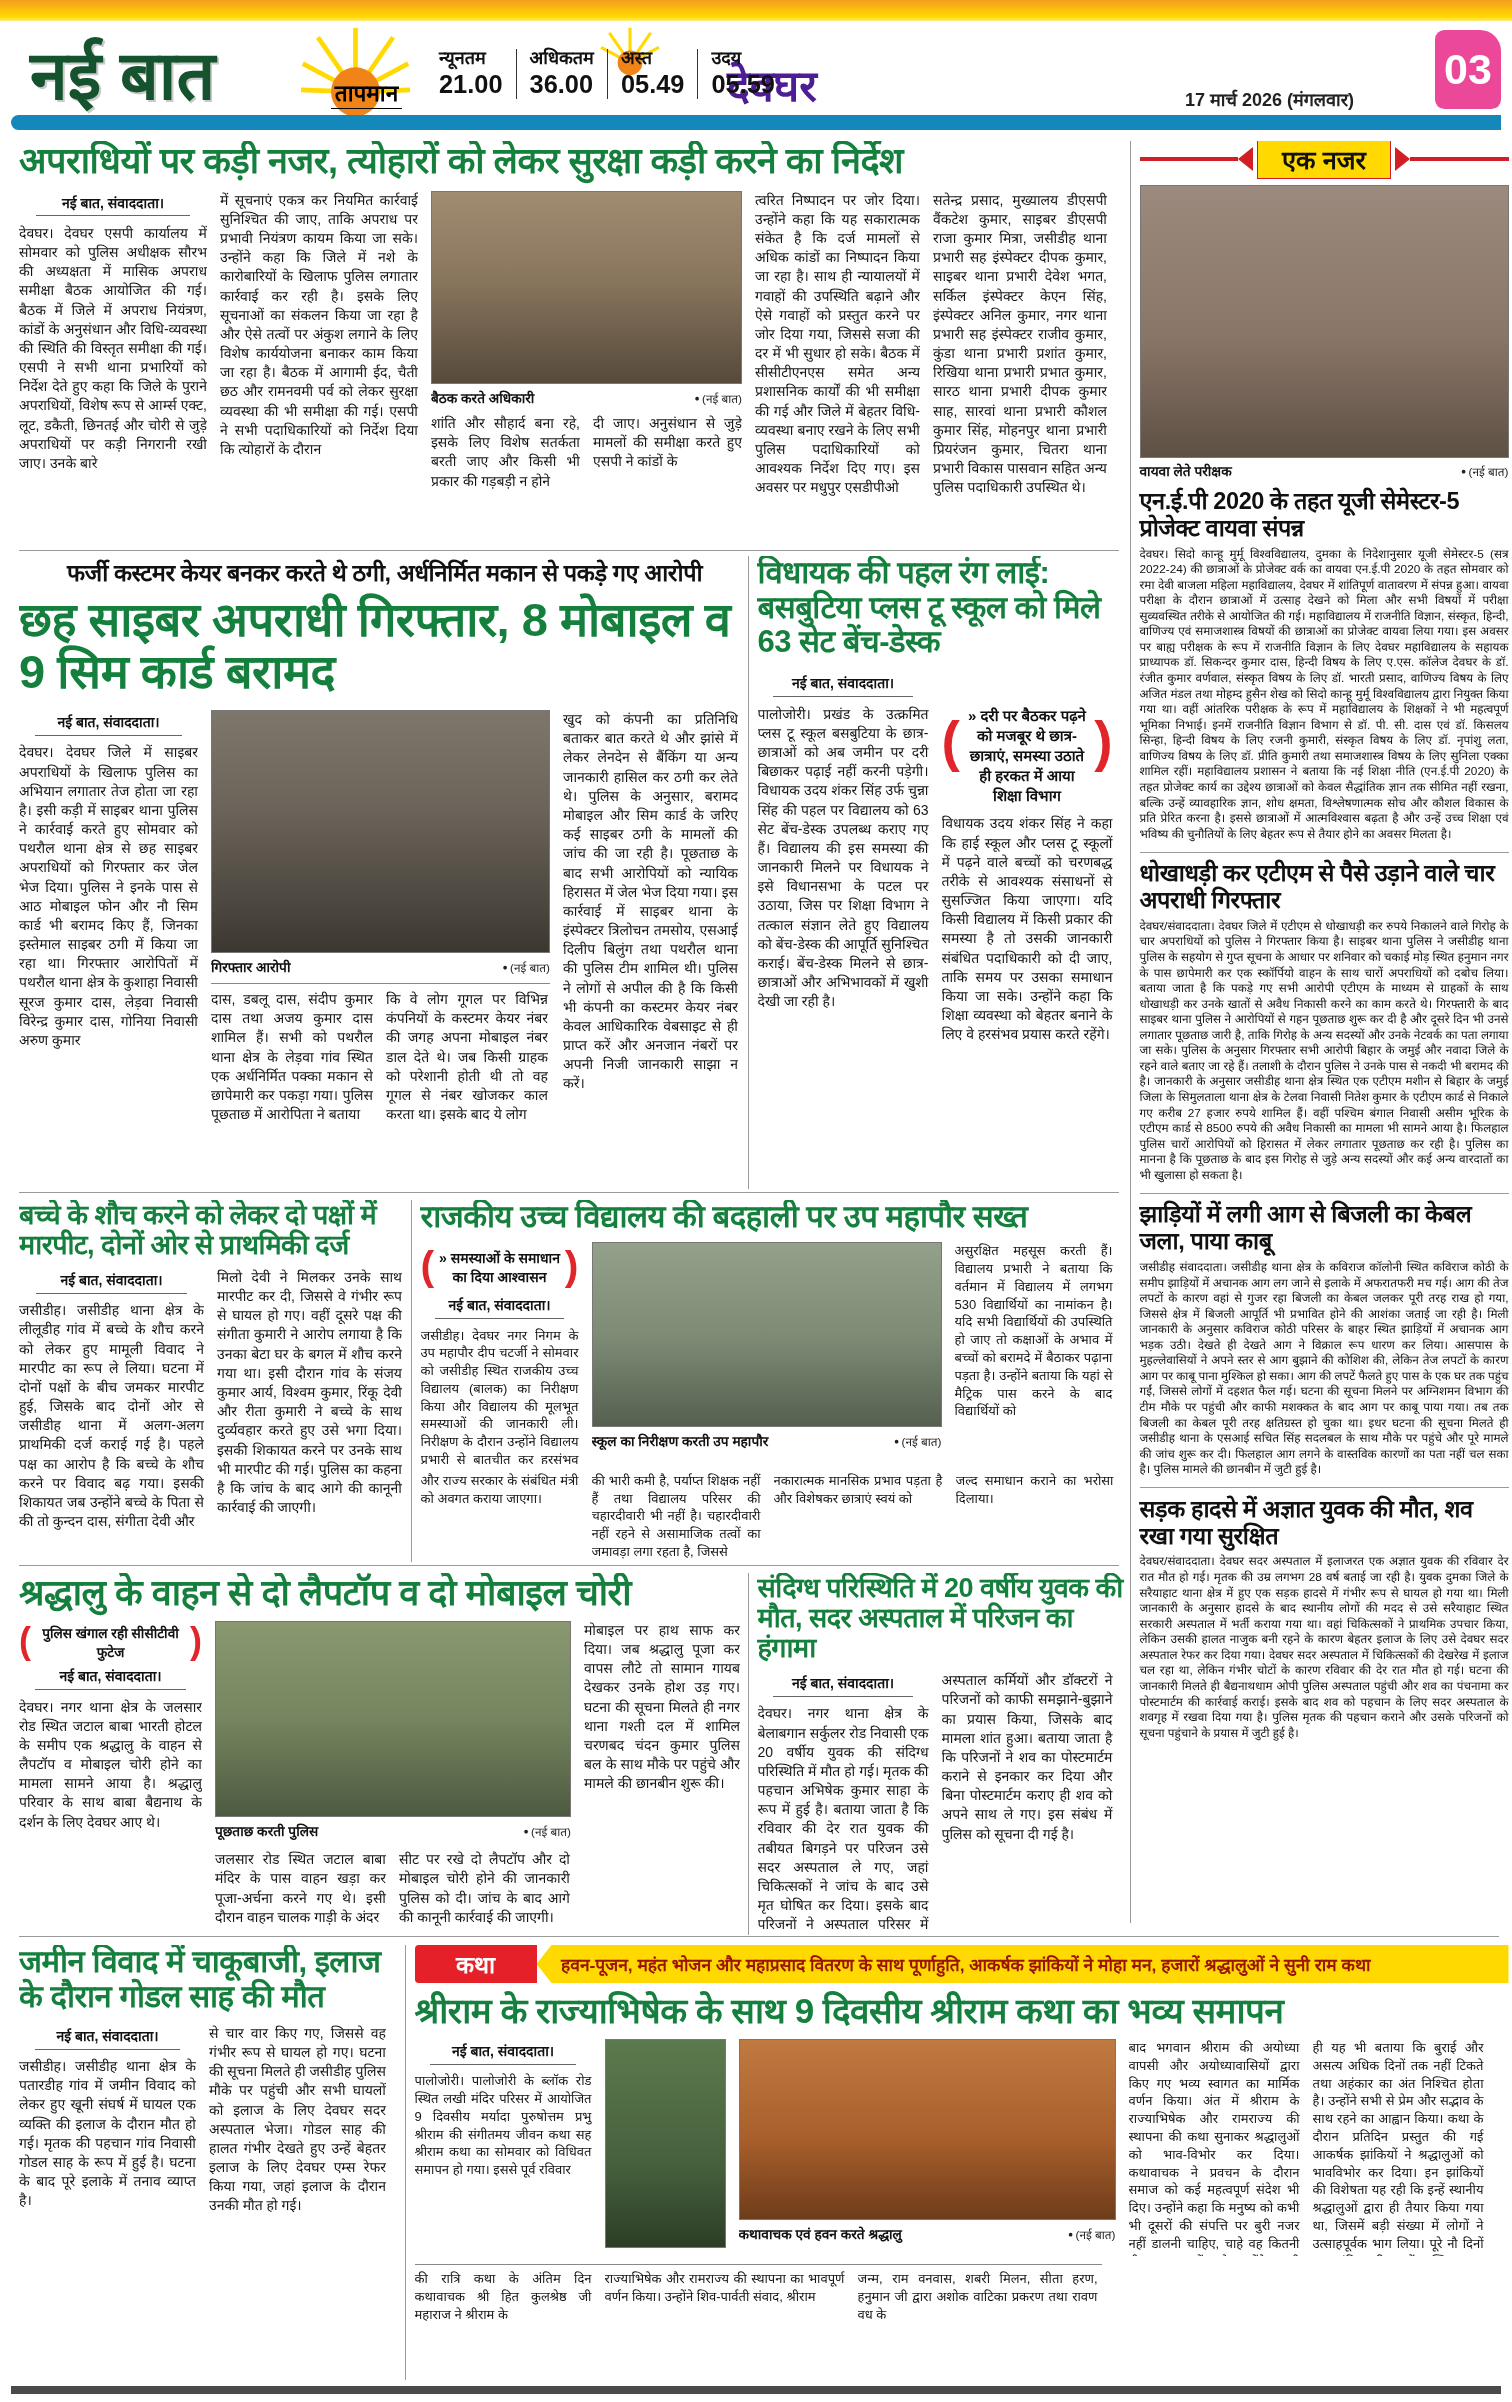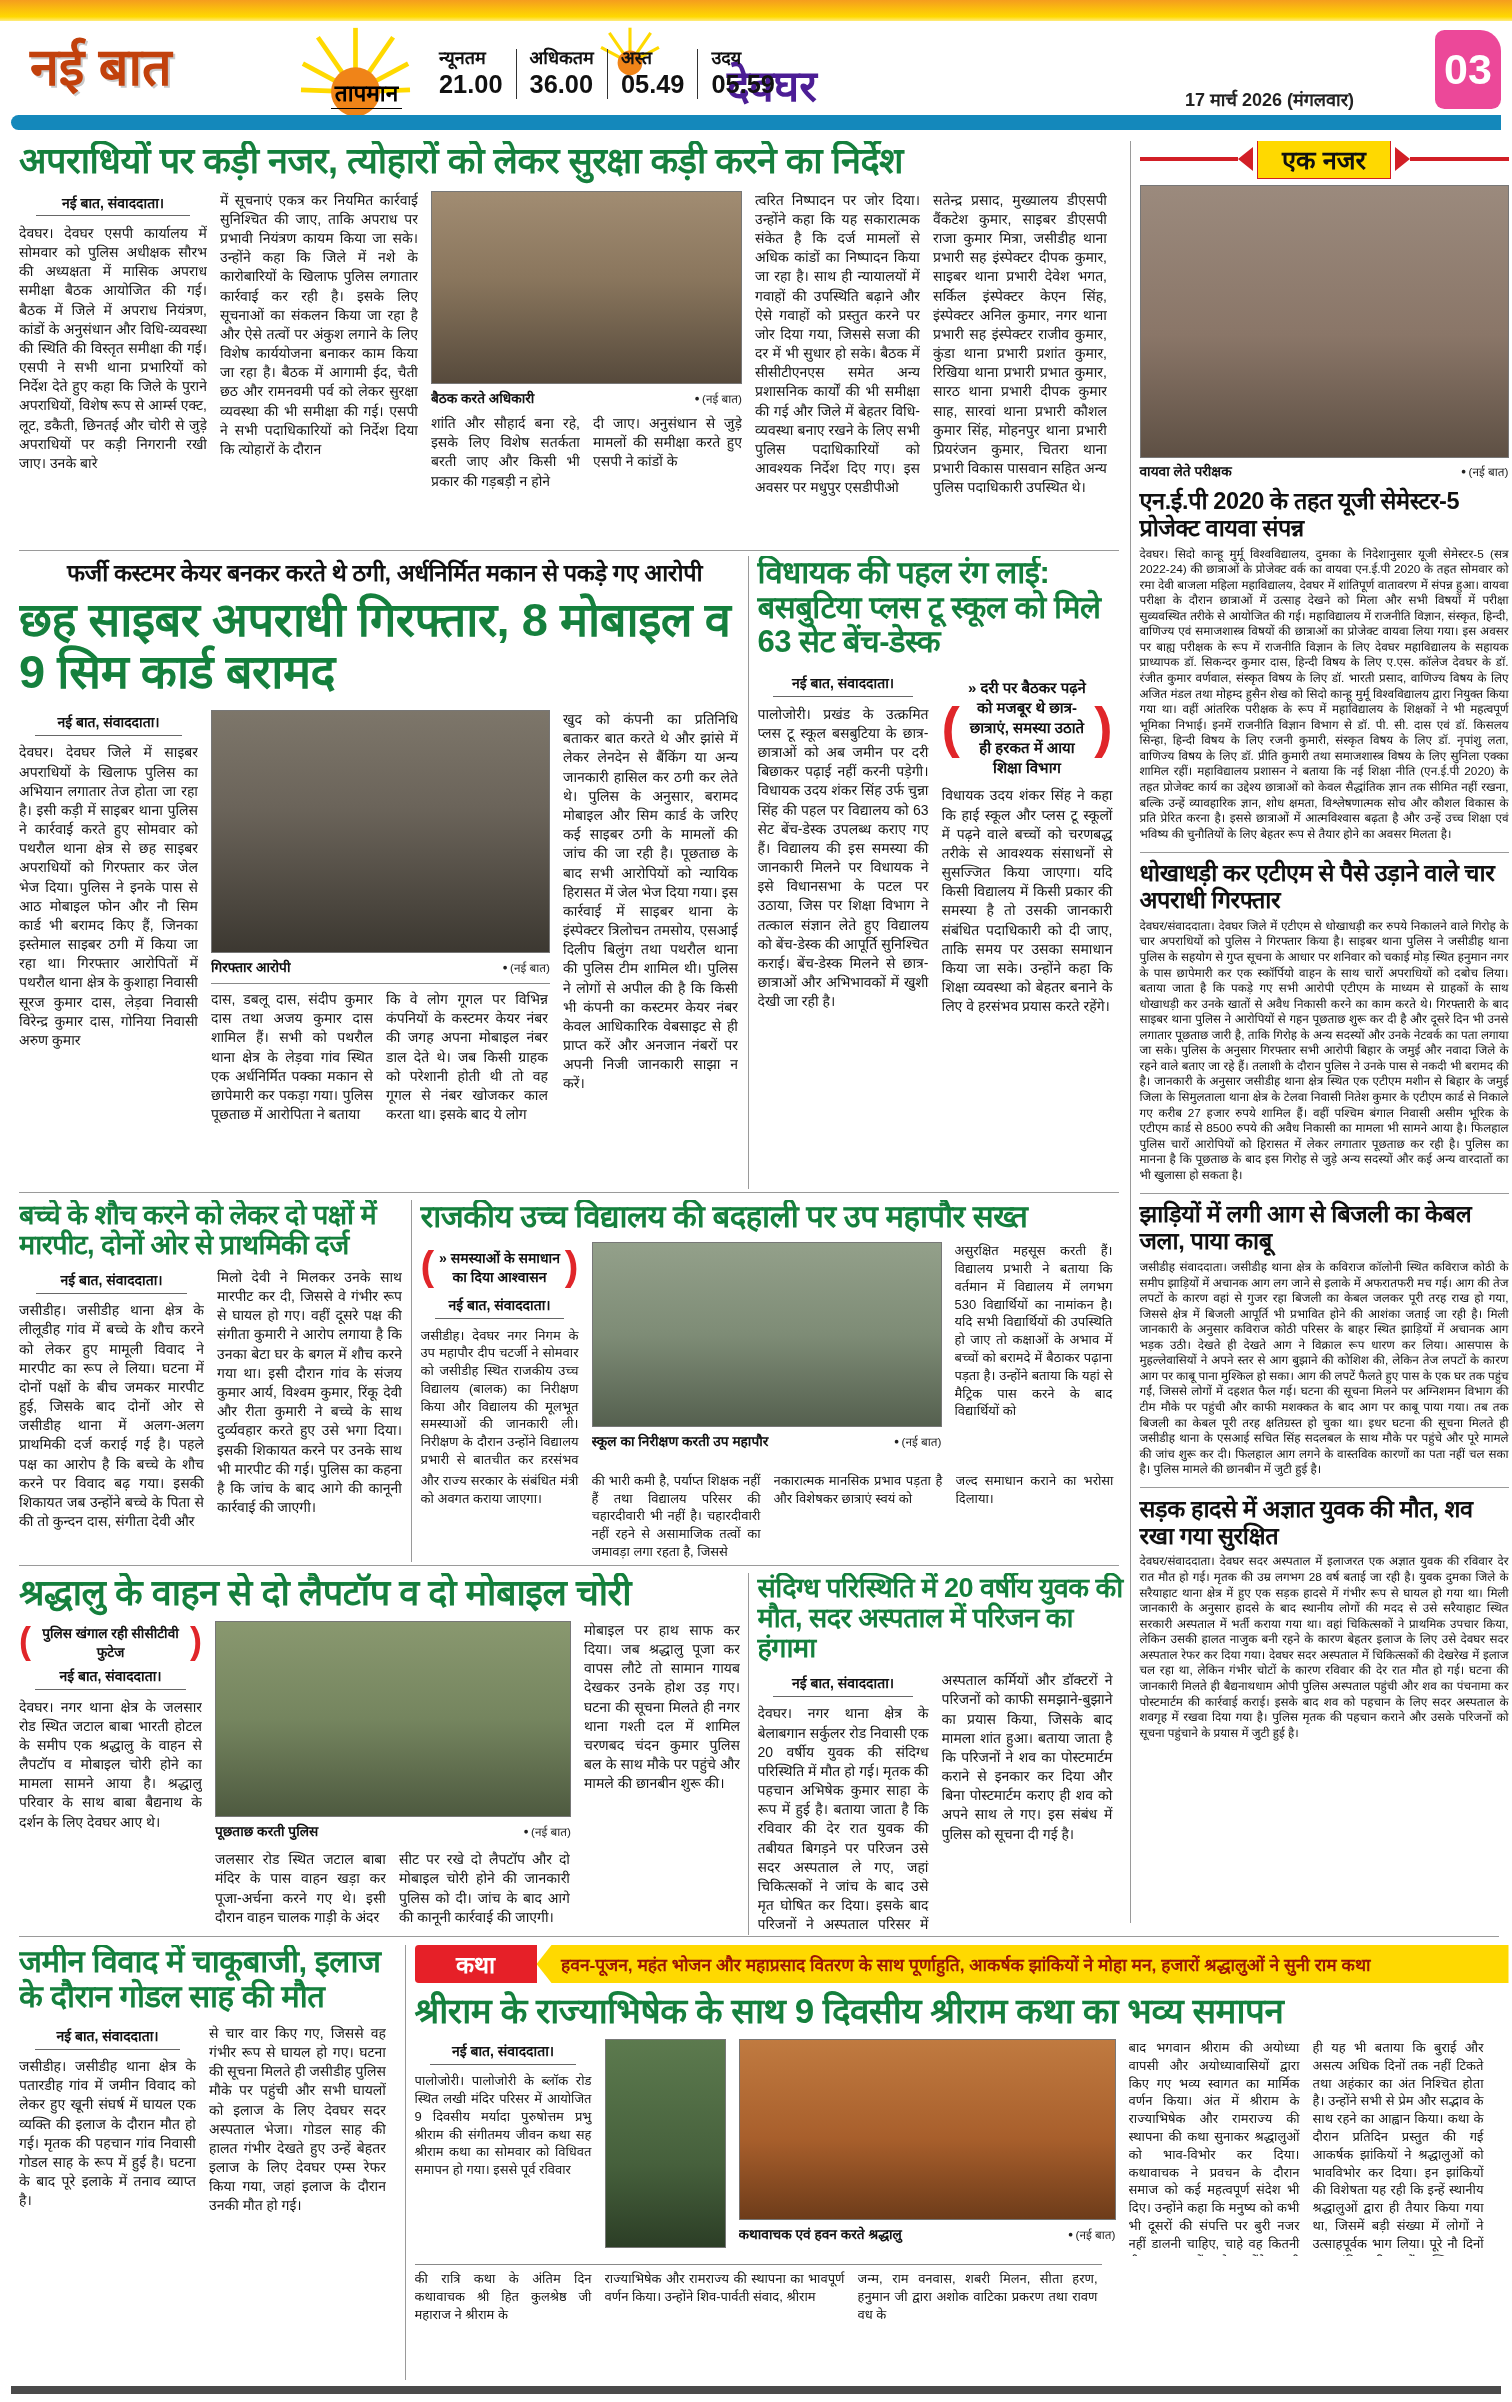--- a/index.html
+++ b/index.html
@@ -1,21 +1,21 @@
 <!DOCTYPE html>
 <html lang="hi" style="font-size:15px"><head>
 <meta charset="utf-8">
 <style>
   html,body{margin:0;padding:0;background:#e8e8e8;}
   .page{position:relative;width:1512px;height:2402px;background:#fff;margin:0 auto;
         font-family:"Liberation Sans","DejaVu Sans",sans-serif;color:#111;overflow:hidden;}
   
   .topstrip{position:absolute;left:0;top:0;width:1512px;height:21px;
             background:linear-gradient(180deg,#f59d1e,#ffd900 80%,#ffec80);}
-  .brand{position:absolute;left:30px;top:41px;font-size:52px;font-weight:bold;color:#c2410c;
+  .brand{position:absolute;left:30px;top:41px;font-size:68px;font-weight:bold;color:#14532d;
          text-shadow:1.9px 1.9px 0 #c9c9c9;line-height:1;}
   .sun{position:absolute;}
   .temp-label{position:absolute;left:331px;top:77px;font-size:22.6px;font-weight:bold;color:#000;
               border-bottom:1.9px solid #000;padding:0 3.8px;z-index:3;}
   .wx{position:absolute;left:426px;top:49px;display:flex;z-index:3;}
   .wx-col{padding:0 13px;border-left:1.9px solid #333;text-align:left;}
   .wx-col:first-child{border-left:none;}
   .wx-lab{font-size:18px;font-weight:bold;line-height:1.1;}
   .wx-val{font-size:25.4px;font-weight:bold;line-height:1.2;}
   .edition{position:absolute;left:727px;top:55px;font-size:43px;font-weight:bold;color:#4c1d95;}
@@ -214,21 +214,21 @@
   <div class="art bl" style="left:748px;top:556px;width:371px;height:633px;">
     <div class="hl hl-md">विधायक की पहल रंग लाई: बसबुटिया प्लस टू स्कूल को मिले 63 सेट बेंच-डेस्क</div>
     <div class="row" style="margin-top:11.3px;height:508px;">
       <div class="col" style="width:171px;">
         <div class="byline">नई बात, संवाददाता।</div>
         <div class="bt">पालोजोरी। प्रखंड के उत्क्रमित प्लस टू स्कूल बसबुटिया के छात्र-छात्राओं को अब जमीन पर दरी बिछाकर पढ़ाई नहीं करनी पड़ेगी। विधायक उदय शंकर सिंह उर्फ चुन्ना सिंह की पहल पर विद्यालय को 63 सेट बेंच-डेस्क उपलब्ध कराए गए हैं। विद्यालय की इस समस्या की जानकारी मिलने पर विधायक ने इसे विधानसभा के पटल पर उठाया, जिस पर शिक्षा विभाग ने तत्काल संज्ञान लेते हुए विद्यालय को बेंच-डेस्क की आपूर्ति सुनिश्चित कराई। बेंच-डेस्क मिलने से छात्र-छात्राओं और अभिभावकों में खुशी देखी जा रही है।</div>
       </div>
       <div class="col" style="width:171px;">
         <div class="pq">
           <span class="pq-paren" style="font-size:55px;">(</span>
-          <div class="pq-body" style="font-size:15px;">
+          <div class="pq-body" style="font-size:15px;margin-top:28px;">
             <span class="pq-arrow">»</span>
             <span>दरी पर बैठकर पढ़ने को मजबूर थे छात्र-छात्राएं, समस्या उठाते ही हरकत में आया शिक्षा विभाग</span>
           </div>
           <span class="pq-paren" style="font-size:55px;">)</span>
         </div>
         <div class="bt">विधायक उदय शंकर सिंह ने कहा कि हाई स्कूल और प्लस टू स्कूलों में पढ़ने वाले बच्चों को चरणबद्ध तरीके से आवश्यक संसाधनों से सुसज्जित किया जाएगा। यदि किसी विद्यालय में किसी प्रकार की समस्या है तो उसकी जानकारी संबंधित पदाधिकारी को दी जाए, ताकि समय पर उसका समाधान किया जा सके। उन्होंने कहा कि शिक्षा व्यवस्था को बेहतर बनाने के लिए वे हरसंभव प्रयास करते रहेंगे।</div>
       </div>
     </div>
   </div>
 

